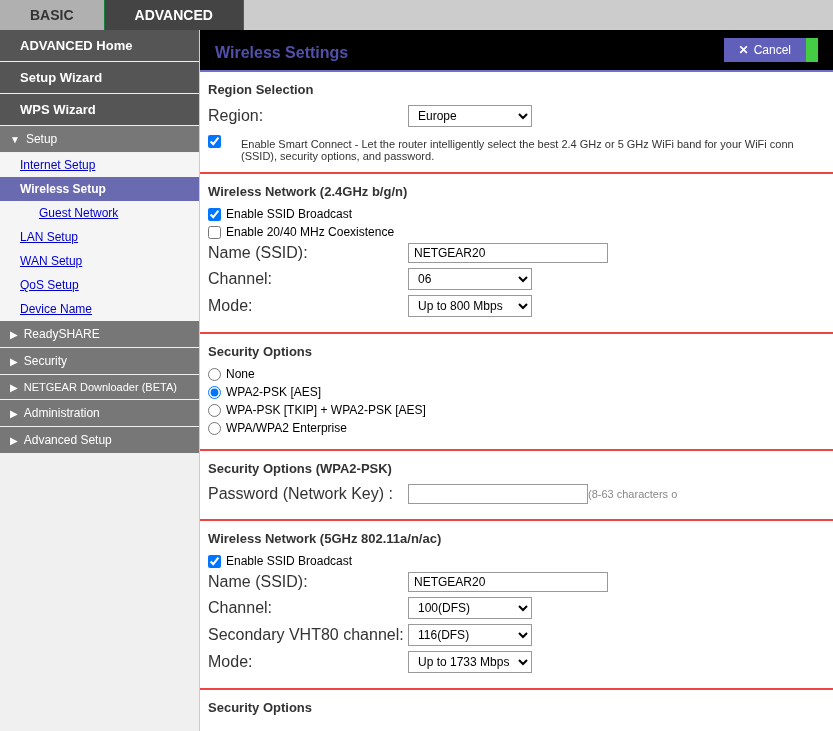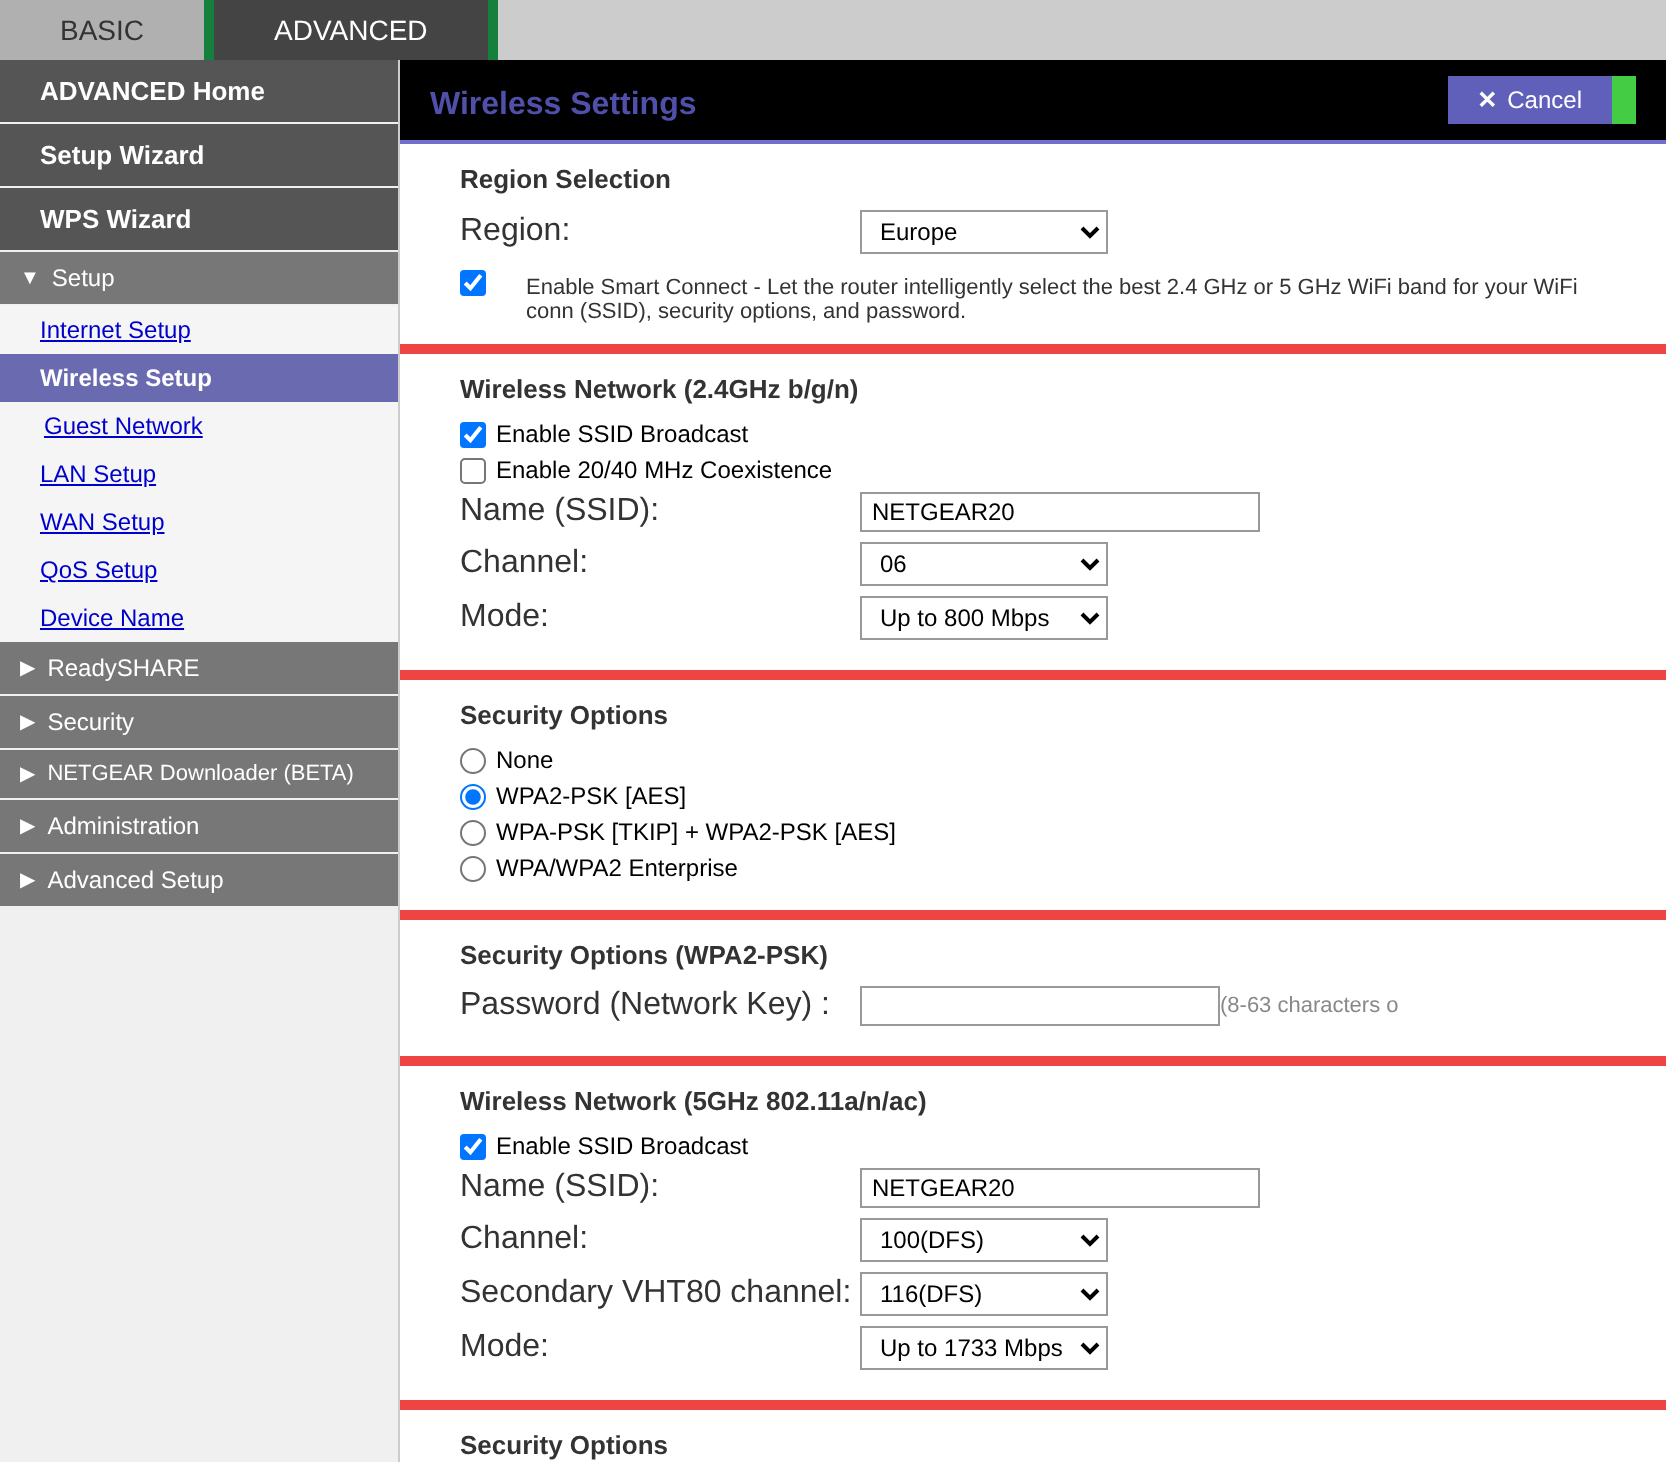--- a/index.html
+++ b/index.html
@@ -3,22 +3,22 @@
   <meta charset="utf-8">
   <style>
     * { box-sizing: border-box; margin: 0; padding: 0; }
     body { font-family: Arial, sans-serif; font-size: 12px; background: #fff; }
 
     
     .top-tabs { display: flex; background: #ccc; height: 30px; }
     .top-tab {
       padding: 0 30px;
       display: flex; align-items: center; justify-content: center;
-      font-size: 14px; font-weight: normal; cursor: pointer;
-      background: #b0b0b0; color: #333; border-right: 5px solid #15803d;
+      font-size: 14px; font-weight: bold; cursor: pointer;
+      background: #b0b0b0; color: #333; border-right: 1px solid #15803d;
       height: 100%;
     }
     .top-tab.active { background: #444; color: #fff; }
 
     
     .main-layout { display: flex; height: calc(731px - 30px); }
 
     
     .sidebar { width: 200px; background: #f0f0f0; border-right: 1px solid #ccc; overflow-y: auto; flex-shrink: 0; }
     .sidebar-item-dark {
@@ -29,37 +29,37 @@
       background: #777; color: #fff; padding: 6px 10px;
       font-size: 12px; cursor: pointer; display: flex; align-items: center;
       margin-bottom: 1px;
     }
     .sidebar-section-header .arrow { margin-right: 6px; font-size: 10px; }
     .sidebar-sub-item {
       padding: 5px 10px 5px 20px; color: #0000cc; cursor: pointer;
       font-size: 12px; text-decoration: underline; background: #f5f5f5;
     }
     .sidebar-sub-item.active { color: #000; font-weight: bold; text-decoration: none; background: #6a6ab0; color: #fff; }
-    .sidebar-sub-indent { padding-left: 22px; }
+    .sidebar-sub-indent { padding-left: 39px; }
 
     
     .content { flex: 1; overflow-y: auto; padding: 0; background: #fff; }
     .content-header {
       background: #000000; border-bottom: 2px solid #7070cc;
       padding: 8px 15px; display: flex; align-items: flex-end; justify-content: space-between;
     }
     .content-title { font-size: 16px; color: #5050aa; font-weight: bold; }
     .cancel-btn {
       background: #6060bb; color: #fff; border: none; padding: 5px 15px;
       cursor: pointer; font-size: 12px; display: flex; align-items: center; gap: 5px;
     }
     .cancel-btn .x-icon { color: #fff; font-weight: bold; }
 
     
-    .section { padding: 10px 30px; border-bottom: 5px solid #ef4444; }
+    .section { padding: 10px 8px; border-bottom: 2px solid #ef4444; }
     .section-title { font-size: 13px; font-weight: bold; color: #333; margin-bottom: 8px; }
     .field-row { display: flex; align-items: center; margin-bottom: 5px; }
     .field-label { width: 200px; color: #333; font-size: 16px; }
     input[type="text"], select {
       border: 1px solid #999; padding: 2px 5px; font-size: 12px;
       background: #fff;
     }
     input[type="text"] { width: 200px; }
     select { width: 124px; }
     .checkbox-row { display: flex; align-items: center; gap: 5px; margin-bottom: 4px; font-size: 12px; }

